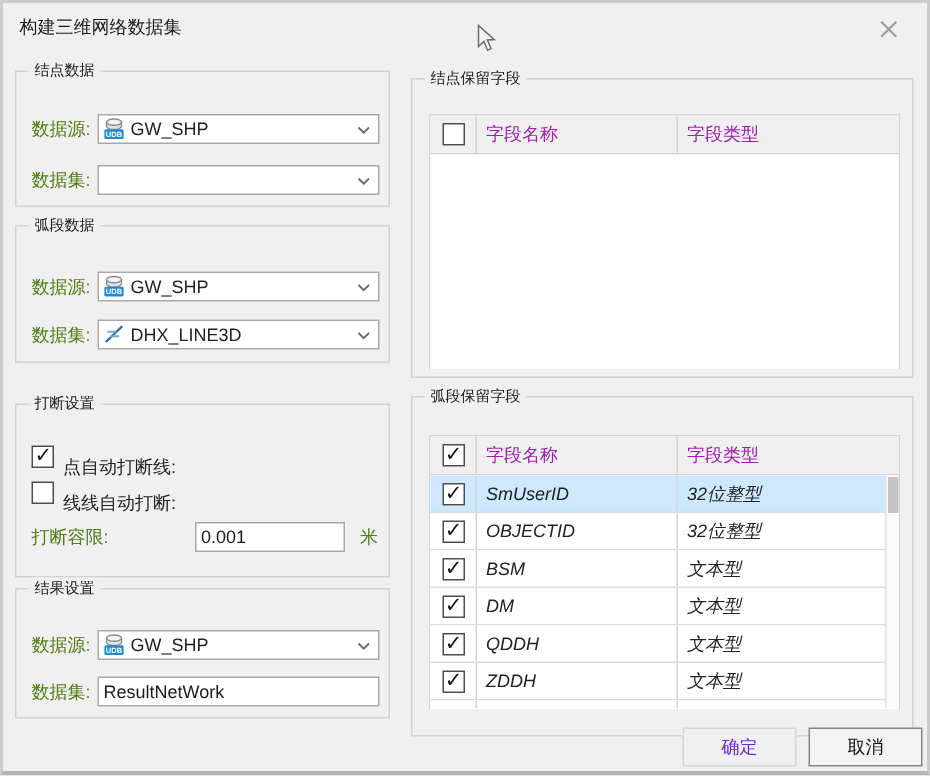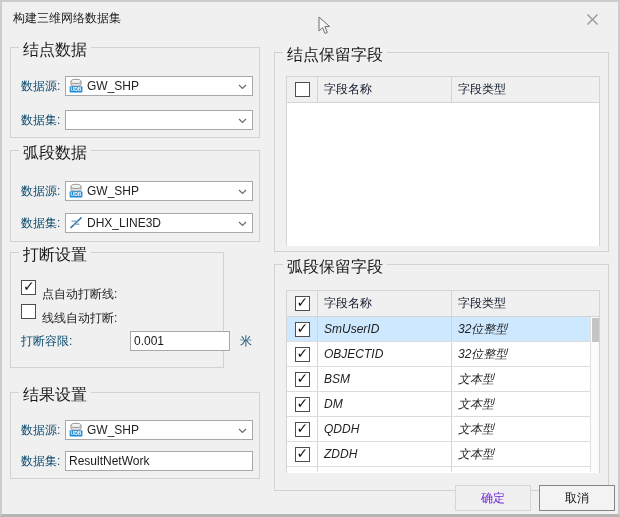--- a/index.html
+++ b/index.html
@@ -27,24 +27,24 @@
     display: flex; align-items: center; justify-content: center;
     cursor: default;
   }
   .groupbox {
     position: absolute;
     border: 1px solid var(--group_border, #d2d2d2);
   }
   .group-title {
     position: absolute; top: -8px; left: 8px;
     background: var(--dialog_bg, #f0f0f0);
-    padding: 0 4px; font-size: 16px; color: #1a1a1a;
+    padding: 0 4px; font-size: 10px; color: #1a1a1a;
     white-space: nowrap;
   }
-  .fld-label { position: absolute; left: 10px; height: 20px; line-height: 20px; color: #0c4a6e; white-space: nowrap; }
+  .fld-label { position: absolute; left: 10px; height: 20px; line-height: 20px; color: #4d7c0f; white-space: nowrap; }
   .combo {
     position: absolute; left: 54px; width: 188px; height: 20px;
     background: #fff; border: 1px solid var(--control_border, #a8a8a8);
     display: flex; align-items: center; padding: 0 22px 0 2px;
   }
   .combo .val { white-space: nowrap; overflow: hidden; }
   .combo .chev { position: absolute; right: 5px; top: 7px; }
   .txtinput {
     position: absolute; height: 20px;
     background: #fff; border: 1px solid var(--control_border, #a8a8a8);
@@ -68,21 +68,21 @@
     border: 1px solid var(--table_border, #d4d4d4);
   }
   .thead {
     display: flex; height: 26px; background: var(--dialog_bg, #f0f0f0);
     border-bottom: 1px solid var(--table_border, #d4d4d4);
   }
   .tc { display: flex; align-items: center; padding-left: 6px; overflow: hidden; white-space: nowrap; }
   .tc-cb { width: 30px; justify-content: center; padding-left: 0; }
   .tc-name { width: 134px; border-left: 1px solid var(--table_border, #d9d9d9); }
   .tc-type { flex: 1; border-left: 1px solid var(--table_border, #d9d9d9); }
-  .thead .tc { color: #0f172a; }
+  .thead .tc { color: #a21caf; }
   .tbody { position: relative; background: #fff; font-style: italic; }
   .trow { display: flex; height: 25px; border-bottom: 1px solid #dcdcdc; background: #fff; }
   .trow.selected { background: var(--selection, #cde8ff); }
   .trow.sliver { height: 5px; border-bottom: none; }
   .scrolltrack {
     position: absolute; top: 26px; right: 0; bottom: 0; width: 9px;
     background: #fbfbfb; border-left: 1px solid #e3e3e3;
   }
   .scrollthumb { position: absolute; top: 1px; left: 1px; width: 7px; height: 24px; background: #c4c4c4; }
   
@@ -161,21 +161,21 @@
         <line x1="3.5" y1="6.2" x2="9.5" y2="6.2" stroke="#7aa7d6" stroke-width="1.3"></line>
         <line x1="5.5" y1="9.2" x2="11.5" y2="9.2" stroke="#7aa7d6" stroke-width="1.3"></line>
       </svg>
       <span class="val">DHX_LINE3D</span>
       <svg class="chev" width="9" height="6" viewBox="0 0 9 6">
         <polyline points="1,1 4.5,4.5 8,1" fill="none" stroke="#6a6a6a" stroke-width="1.2"></polyline>
       </svg>
     </div>
   </div>
 
-  <div class="groupbox" style="left:8px; top:250px; width:214px; height:116px;">
+  <div class="groupbox" style="left:8px; top:267px; width:250px; height:116px;">
     <span class="group-title">打断设置</span>
     <div class="cbrow" style="top:25px;">
       <span class="cb checked"></span>
       <span class="cb-label">点自动打断线:</span>
     </div>
     <div class="cbrow" style="top:49px;">
       <span class="cb"></span>
       <span class="cb-label">线线自动打断:</span>
     </div>
     <span class="fld-label" style="top:78px;">打断容限:</span>

